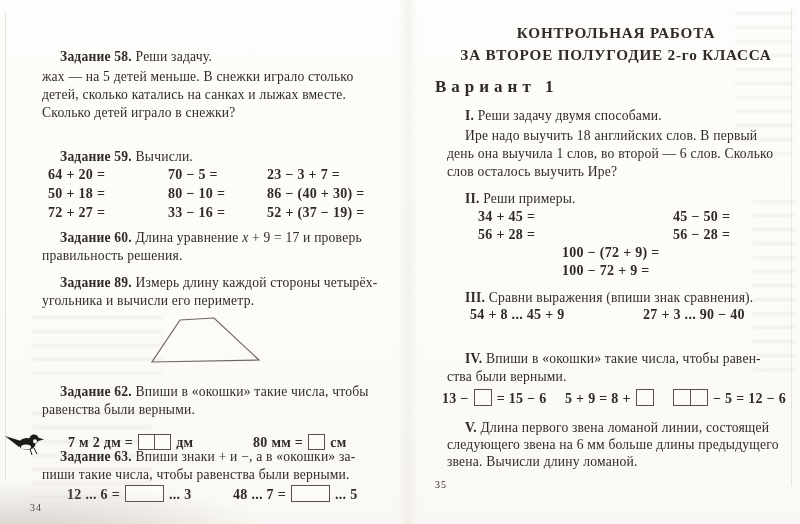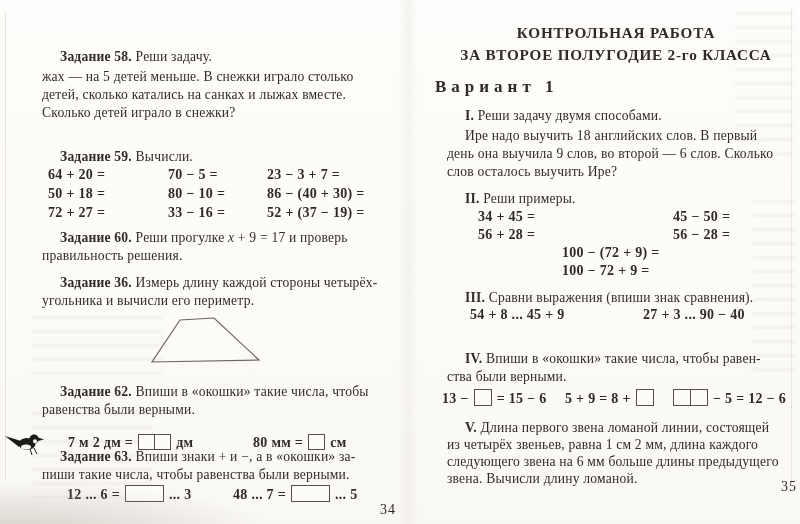--- a/index.html
+++ b/index.html
@@ -28,21 +28,21 @@
   .eqrow{position:absolute;left:0;width:100%;height:21px;font-size:14px;font-weight:bold;}
   .eqrow .eq{position:absolute;top:0;white-space:nowrap;letter-spacing:.3px;}
   .eqgroup{position:absolute;top:0;white-space:nowrap;letter-spacing:.3px;font-size:14px;}
   .box{display:inline-block;margin:0 5px;vertical-align:-3px;line-height:0;}
   .cell{display:inline-block;width:15px;height:14px;border:1px solid #55504a;background:#fdfcf9;}
   .cell+.cell{margin-left:-1px;}
   .wbox .cell{width:37px;height:15px;}
   .sbox .cell{width:16px;height:15px;}
   .h1{font-size:15.2px;font-weight:bold;letter-spacing:.8px;text-align:center;line-height:22px;white-space:nowrap;}
   .variant{font-size:17px;font-weight:bold;letter-spacing:5px;text-align:left;white-space:nowrap;}
-  .pagenum{font-size:14px;text-align:right;letter-spacing:1px;}
+  .pagenum{font-size:10px;text-align:left;letter-spacing:1px;}
   .figure{position:absolute;}
   .var{font-style:italic;}
   .bleed{position:absolute;opacity:.09;filter:blur(1.1px);
     background:repeating-linear-gradient(180deg,#8c867d 0 3px,transparent 3px 14px);}
 </style>
 </head>
 <body>
 
 <div class="photo">
   <div class="edge-l"></div>
@@ -79,26 +79,26 @@
       <span class="eq" style="left:237px">86 − (40 + 30) =</span>
     </div>
     <div class="eqrow" style="top:181px">
       <span class="eq" style="left:18px">72 + 27 =</span>
       <span class="eq" style="left:138px">33 − 16 =</span>
       <span class="eq" style="left:237px">52 + (37 − 19) =</span>
     </div>
 
     <div class="abs line indent" style="top:205px">
       <b>Задание 60.</b>
-      <span>Реши прогулке </span><i class="var">x</i><span> + 9 = 17 и проверь</span>
+      <span>Длина уравнение </span><i class="var">x</i><span> + 9 = 17 и проверь</span>
     </div>
     <div class="abs line" style="top:223px">правильность решения.</div>
 
     <div class="abs line indent" style="top:250px">
-      <b>Задание 36.</b>
+      <b>Задание 89.</b>
       <span>Измерь длину каждой стороны четырёх-</span>
     </div>
     <div class="abs line" style="top:268px">угольника и вычисли его периметр.</div>
     <svg class="figure" style="left:116px;top:288px" width="120" height="54" viewBox="0 0 120 54">
       <polygon points="34,8 68,6 113,48 6,50" fill="none" stroke="#6e675f" stroke-width="1.2"></polygon>
     </svg>
 
     <div class="abs line indent" style="top:359px">
       <b>Задание 62.</b>
       <span>Впиши в «окошки» такие числа, чтобы</span>
@@ -148,21 +148,21 @@
     <div class="abs h1" style="top:22px">КОНТРОЛЬНАЯ РАБОТА</div>
     <div class="abs h1" style="top:44px">ЗА ВТОРОЕ ПОЛУГОДИЕ 2-го КЛАССА</div>
     <div class="abs variant" style="top:77px">Вариант 1</div>
 
     <div class="abs line indent" style="top:107px">
       <b>I.</b>
       <span>Реши задачу двумя способами.</span>
     </div>
     <div class="abs" style="top:127px">
       <div class="line indent">Ире надо выучить 18 английских слов. В первый</div>
-      <div class="line">день она выучила 9 слов, во второй — 6 слов. Сколько</div>
+      <div class="line">день она выучила 1 слов, во второй — 6 слов. Сколько</div>
       <div class="line">слов осталось выучить Ире?</div>
     </div>
 
     <div class="abs line indent" style="top:190px">
       <b>II.</b>
       <span>Реши примеры.</span>
     </div>
     <div class="eqrow" style="top:209px">
       <span class="eq" style="left:43px">34 + 45 =</span>
       <span class="eq" style="left:238px">45 − 50 =</span>
@@ -202,21 +202,20 @@
       <span class="eqgroup" style="left:233px">
         <span class="box sbox"><span class="cell"></span><span class="cell"></span></span><span>− 5 = 12 − 6</span>
       </span>
     </div>
 
     <div class="abs tight" style="top:419px">
       <div class="line indent">
         <b>V.</b>
         <span>Длина первого звена ломаной линии, состоящей</span>
       </div>
-      <div class="line">из четырёх звеньев, равна 1 см 2 мм, длина каждого</div>
       <div class="line">следующего звена на 6 мм больше длины предыдущего</div>
       <div class="line">звена. Вычисли длину ломаной.</div>
     </div>
 
     <div class="abs pagenum" style="top:479px">35</div>
   </div>
 
   <div class="shadow-bl"></div>
 </div>
 

